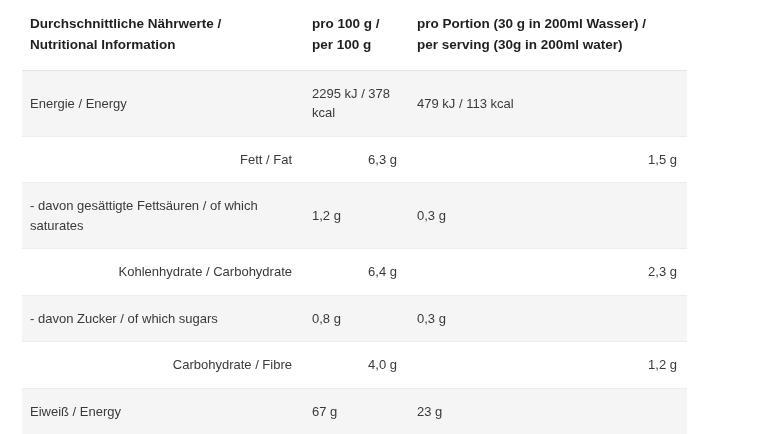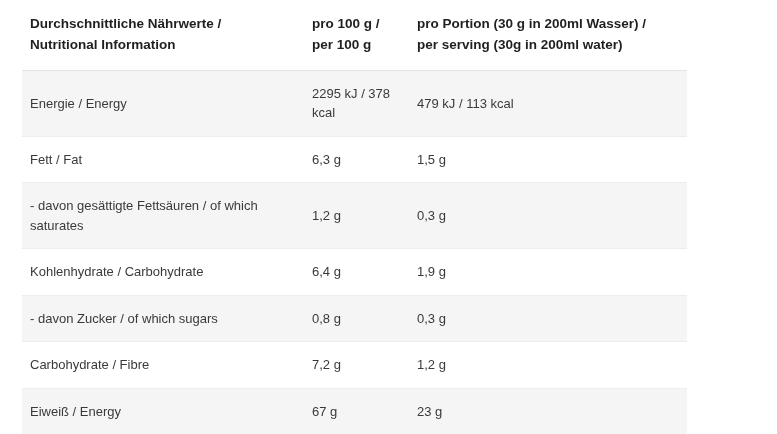--- a/index.html
+++ b/index.html
@@ -49,20 +49,21 @@
     padding: 13px 10px 13px 10px;
     border-bottom: 1px solid #ededed;
   }
   table.nutrition-table td.td-name { padding-left: 8px; }
 
   tr.row-alt td {
     background: #f5f5f5;
   }
   tr.row-plain td {
     background: #ffffff;
+    text-align: right;
   }
   tr.header-row th {
     background: #ffffff;
   }
   .cell-text {
     display: block;
     white-space: normal;
   }
 </style>
 </head>
@@ -103,30 +104,30 @@
         <td>1,5 g</td>
       </tr>
       <tr class="row-alt">
         <td class="td-name">- davon gesättigte Fettsäuren / of which saturates</td>
         <td>1,2 g</td>
         <td>0,3 g</td>
       </tr>
       <tr class="row-plain">
         <td class="td-name">Kohlenhydrate / Carbohydrate</td>
         <td>6,4 g</td>
-        <td>1,9 g</td>
+        <td>2,3 g</td>
       </tr>
       <tr class="row-alt">
         <td class="td-name">- davon Zucker / of which sugars</td>
         <td>0,8 g</td>
         <td>0,3 g</td>
       </tr>
       <tr class="row-plain">
         <td class="td-name">Carbohydrate / Fibre</td>
-        <td>7,2 g</td>
+        <td>4,0 g</td>
         <td>1,2 g</td>
       </tr>
       <tr class="row-alt">
         <td class="td-name">Eiweiß / Energy</td>
         <td>67 g</td>
         <td>23 g</td>
       </tr>
 
     </tbody>
   </table>

